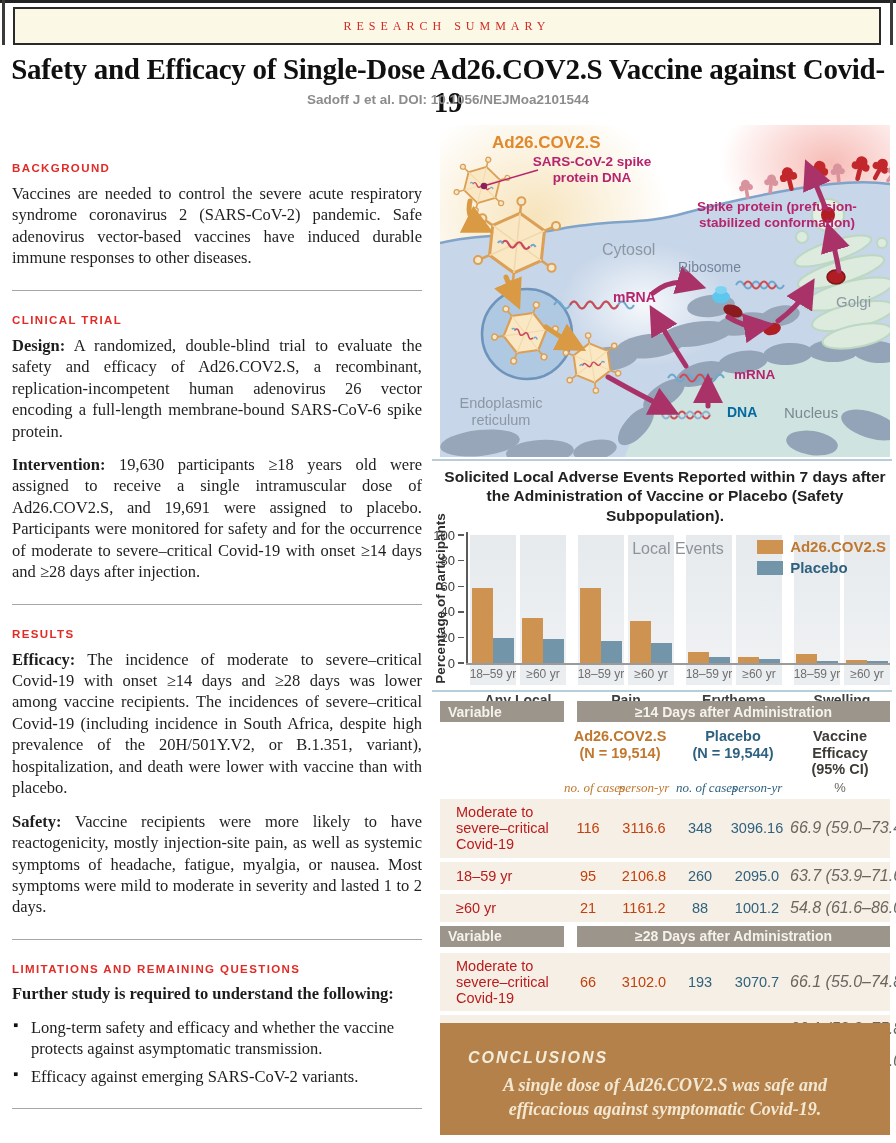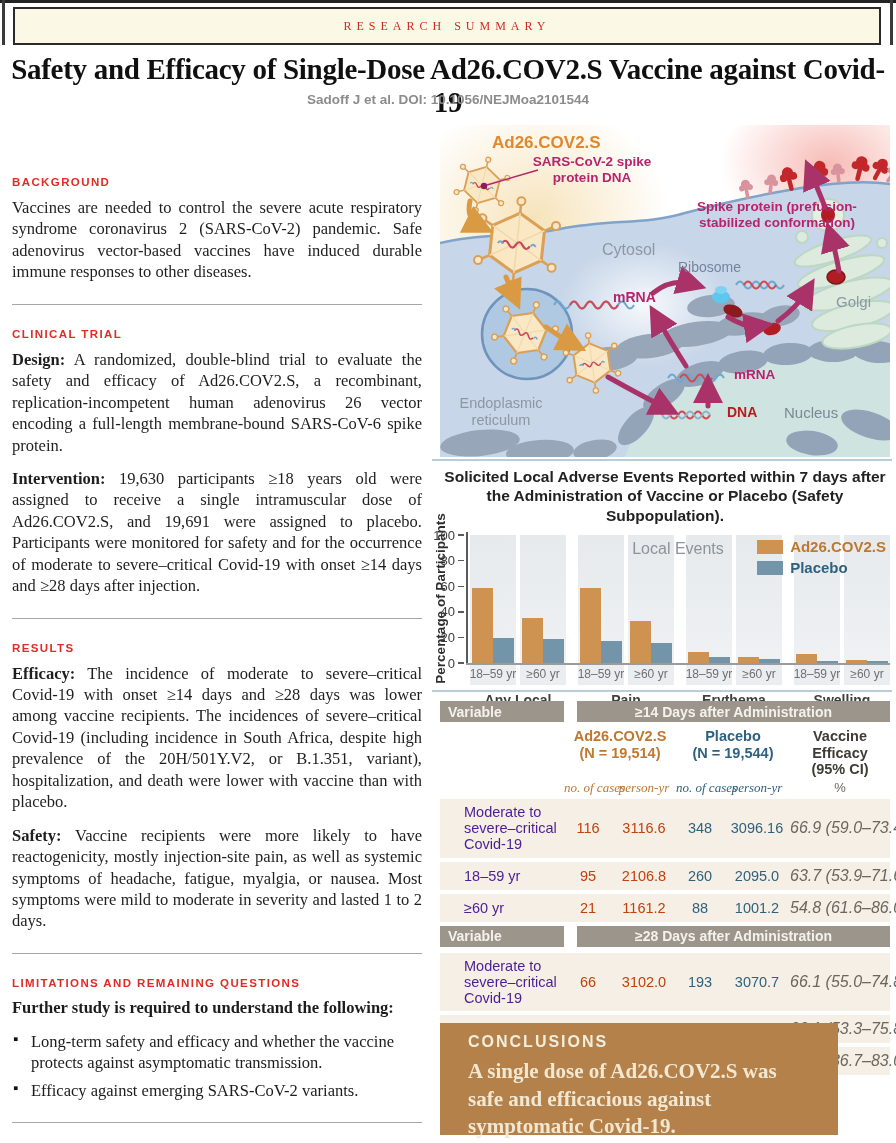--- a/index.html
+++ b/index.html
@@ -45,21 +45,21 @@
   .diagram svg { position:absolute; left:0; top:0; }
   .dlabel { position:absolute; font-family:"Liberation Sans",sans-serif; line-height:1.15; }
   .dl-title   { left:52px;  top:8px;   color:#E0882B; font-weight:bold; font-size:17px; }
   .dl-spikedna{ left:92px;  top:29px;  width:120px; text-align:center; color:#B5246D; font-weight:bold; font-size:13.5px; }
   .dl-cytosol { left:162px; top:116px; color:#8C97A4; font-size:16px; }
   .dl-spikep  { left:253px; top:74px;  width:168px; text-align:center; color:#B5246D; font-weight:bold; font-size:13.5px; }
   .dl-ribosome{ left:238px; top:134px; color:#76849B; font-size:14px; }
   .dl-mrna1   { left:173px; top:164px; color:#B5246D; font-weight:bold; font-size:14px; }
   .dl-golgi   { left:396px; top:168px; color:#8C97A4; font-size:15px; }
   .dl-mrna2   { left:294px; top:242px; color:#B5246D; font-weight:bold; font-size:13.5px; }
-  .dl-dna     { left:287px; top:279px; color:#b91c1c; font-weight:bold; font-size:14px; }
+  .dl-dna     { left:287px; top:279px; color:#0369a1; font-weight:bold; font-size:14px; }
   .dl-nucleus { left:344px; top:279px; color:#7D8894; font-size:15px; }
   .dl-er      { left:2px;   top:270px; width:118px; text-align:center; color:#8C97A4; font-size:14.5px; }
 
   
   .chartblock { position:absolute; left:0; top:342px; width:450px;
                 font-family:"Liberation Sans",sans-serif; }
   .chart-title { text-align:center; font-weight:bold; font-size:15.5px; color:#222; line-height:1.25; }
   .chart-wrap { position:relative; margin-left:28px; margin-top:10px; width:420px; height:212px; }
   .ylabel { position:absolute; left:-123px; top:56px; width:190px; text-align:center;
             transform:rotate(-90deg); font-weight:bold; font-size:13.5px; color:#2e2e2e; }
@@ -98,50 +98,50 @@
   .sh { text-align:center; font-weight:bold; font-size:14.5px; line-height:1.15; }
   .sh.v { grid-column:2/4; color:#C0772E; }
   .sh.p { grid-column:4/6; color:#2E617F; }
   .sh.e { grid-column:6; color:#3F3C37; }
   .ital { margin-bottom:3px; }
   .it { text-align:center; font-family:"Liberation Serif",serif; font-style:italic;
         font-size:13px; white-space:nowrap; }
   .it.v { color:#C0772E; } .it.p { color:#2E617F; }
   .it.e { font-style:normal; font-family:"Liberation Sans",sans-serif; color:#6B675E; }
   .trow { background:#F5EFE6; margin-bottom:4px; padding:5px 0; align-items:center; }
-  .c-var { padding-left:24px; color:#4c1d95; font-size:14.5px; line-height:1.12; }
+  .c-var { padding-left:16px; color:#b91c1c; font-size:14.5px; line-height:1.12; }
   .c-num { text-align:center; font-size:14.5px; }
   .c-num.v { color:#c2410c; } .c-num.p { color:#2F617D; }
   .c-num.e { color:#6B675E; font-size:16px; white-space:nowrap;font-style:italic; }
   .tbl-bar.second { margin-top:4px; }
 
   
-  .conclusions { position:absolute; left:0; top:898px; width:398px; height:112px;
-                 background:#B5814A; padding:10px 28px; }
+  .conclusions { position:absolute; left:0; top:898px; width:450px; height:112px;
+                 background:#B5814A; padding:26px 28px;font-style:italic; }
   .conclusions h3 { font-family:"Liberation Sans",sans-serif; font-size:16px; font-weight:bold;
                     letter-spacing:2px; color:#F3EDDC; margin-bottom:7px; }
-  .conclusions p { font-size:21px; font-weight:bold; line-height:1.32; color:#F2E8D2; }
+  .conclusions p { font-size:18px; font-weight:bold; line-height:1.32; color:#F2E8D2;text-align:center; }
 </style>
 </head>
 <body>
 
 <div class="top-rule"></div>
 <div class="side-tick l"></div>
 <div class="side-tick r"></div>
 
 <div class="banner">
   <span class="banner-text">RESEARCH SUMMARY</span>
 </div>
 
 <h1 class="page-title">Safety and Efficacy of Single-Dose Ad26.COV2.S Vaccine against Covid-19</h1>
 <div class="byline">Sadoff J et al.  DOI: 10.1056/NEJMoa2101544</div>
 
 <div class="left-col">
 
-  <div class="lsec" style="margin-top:48px;">
+  <div class="lsec" style="margin-top:34px;">
     <h4>BACKGROUND</h4>
     <p class="body">Vaccines are needed to control the severe acute respiratory syndrome coronavirus 2 (SARS-CoV-2) pandemic. Safe adenovirus vector-based vaccines have induced durable immune responses to other diseases.</p>
   </div>
   <hr class="div">
 
   <div class="lsec">
     <h4>CLINICAL TRIAL</h4>
     <p class="body"><b class="lead">Design:</b> <span>A randomized, double-blind trial to evaluate the safety and efficacy of Ad26.COV2.S, a recombinant, replication-incompetent human adenovirus 26 vector encoding a full-length membrane-bound SARS-CoV-6 spike protein.</span></p>
     <p class="body"><b class="lead">Intervention:</b> <span>19,630 participants ≥18 years old were assigned to receive a single intramuscular dose of Ad26.COV2.S, and 19,691 were assigned to placebo. Participants were monitored for safety and for the occurrence of moderate to severe–critical Covid-19 with onset ≥14 days and ≥28 days after injection.</span></p>
   </div>

